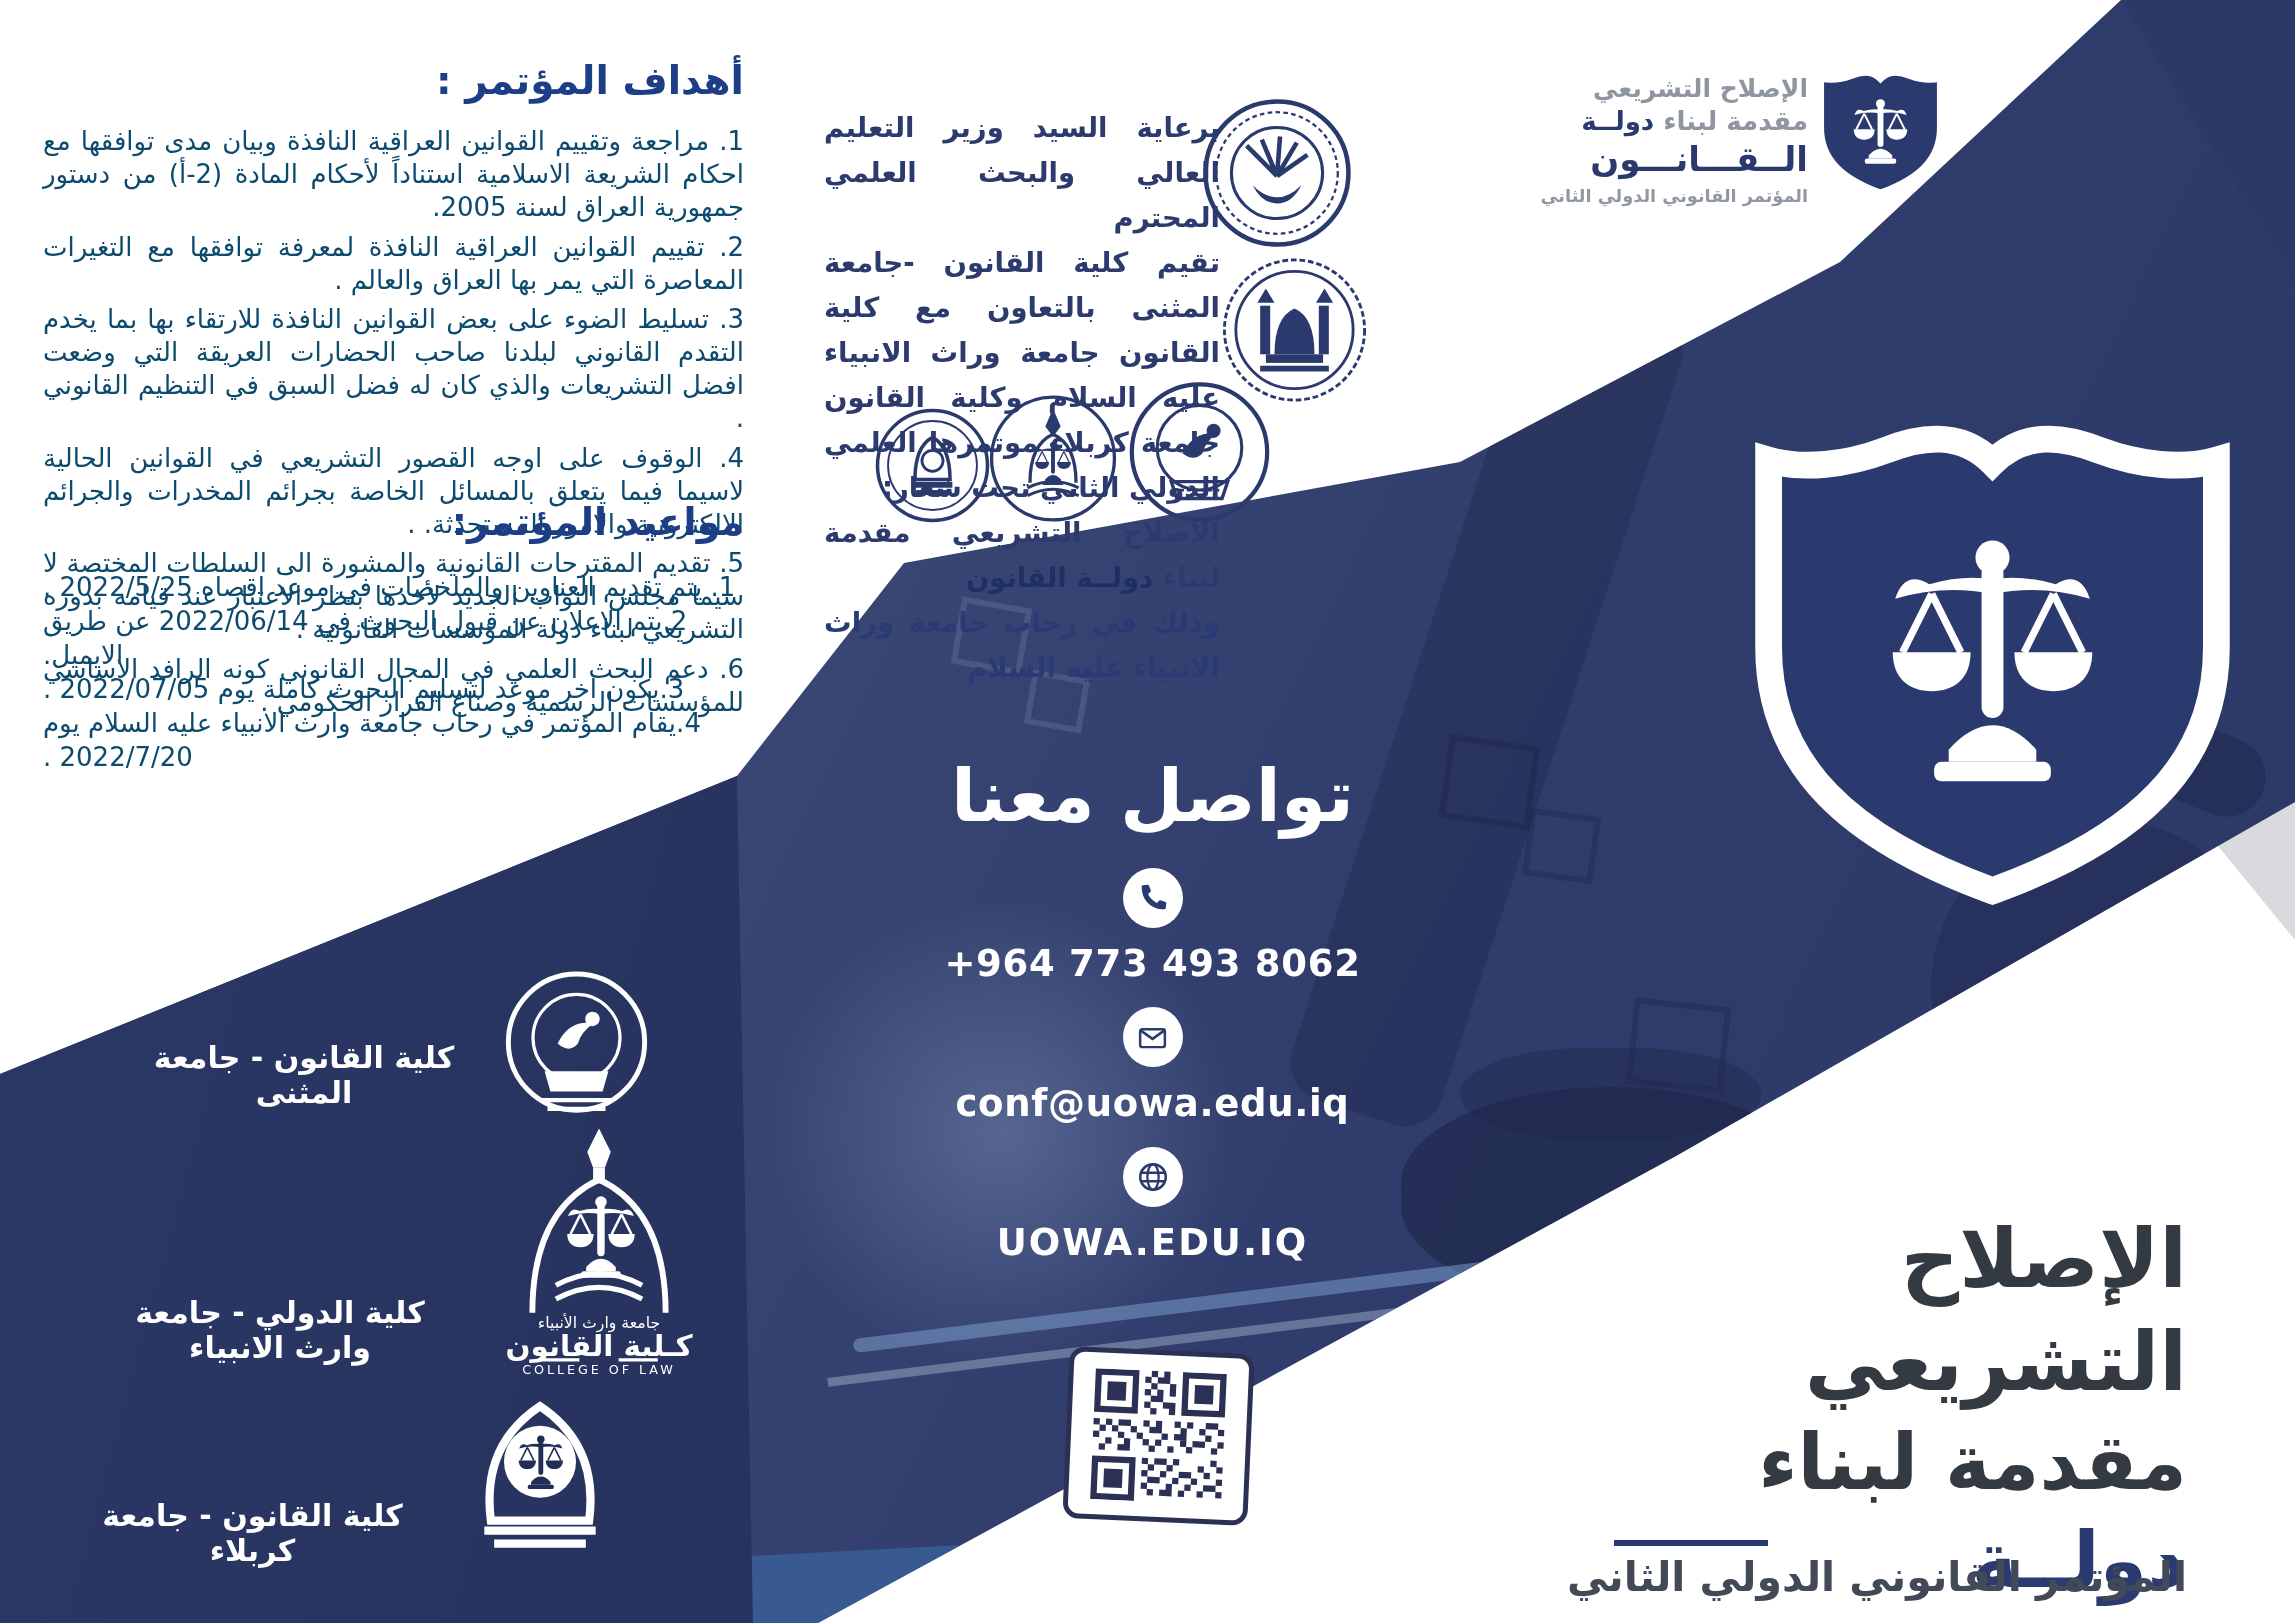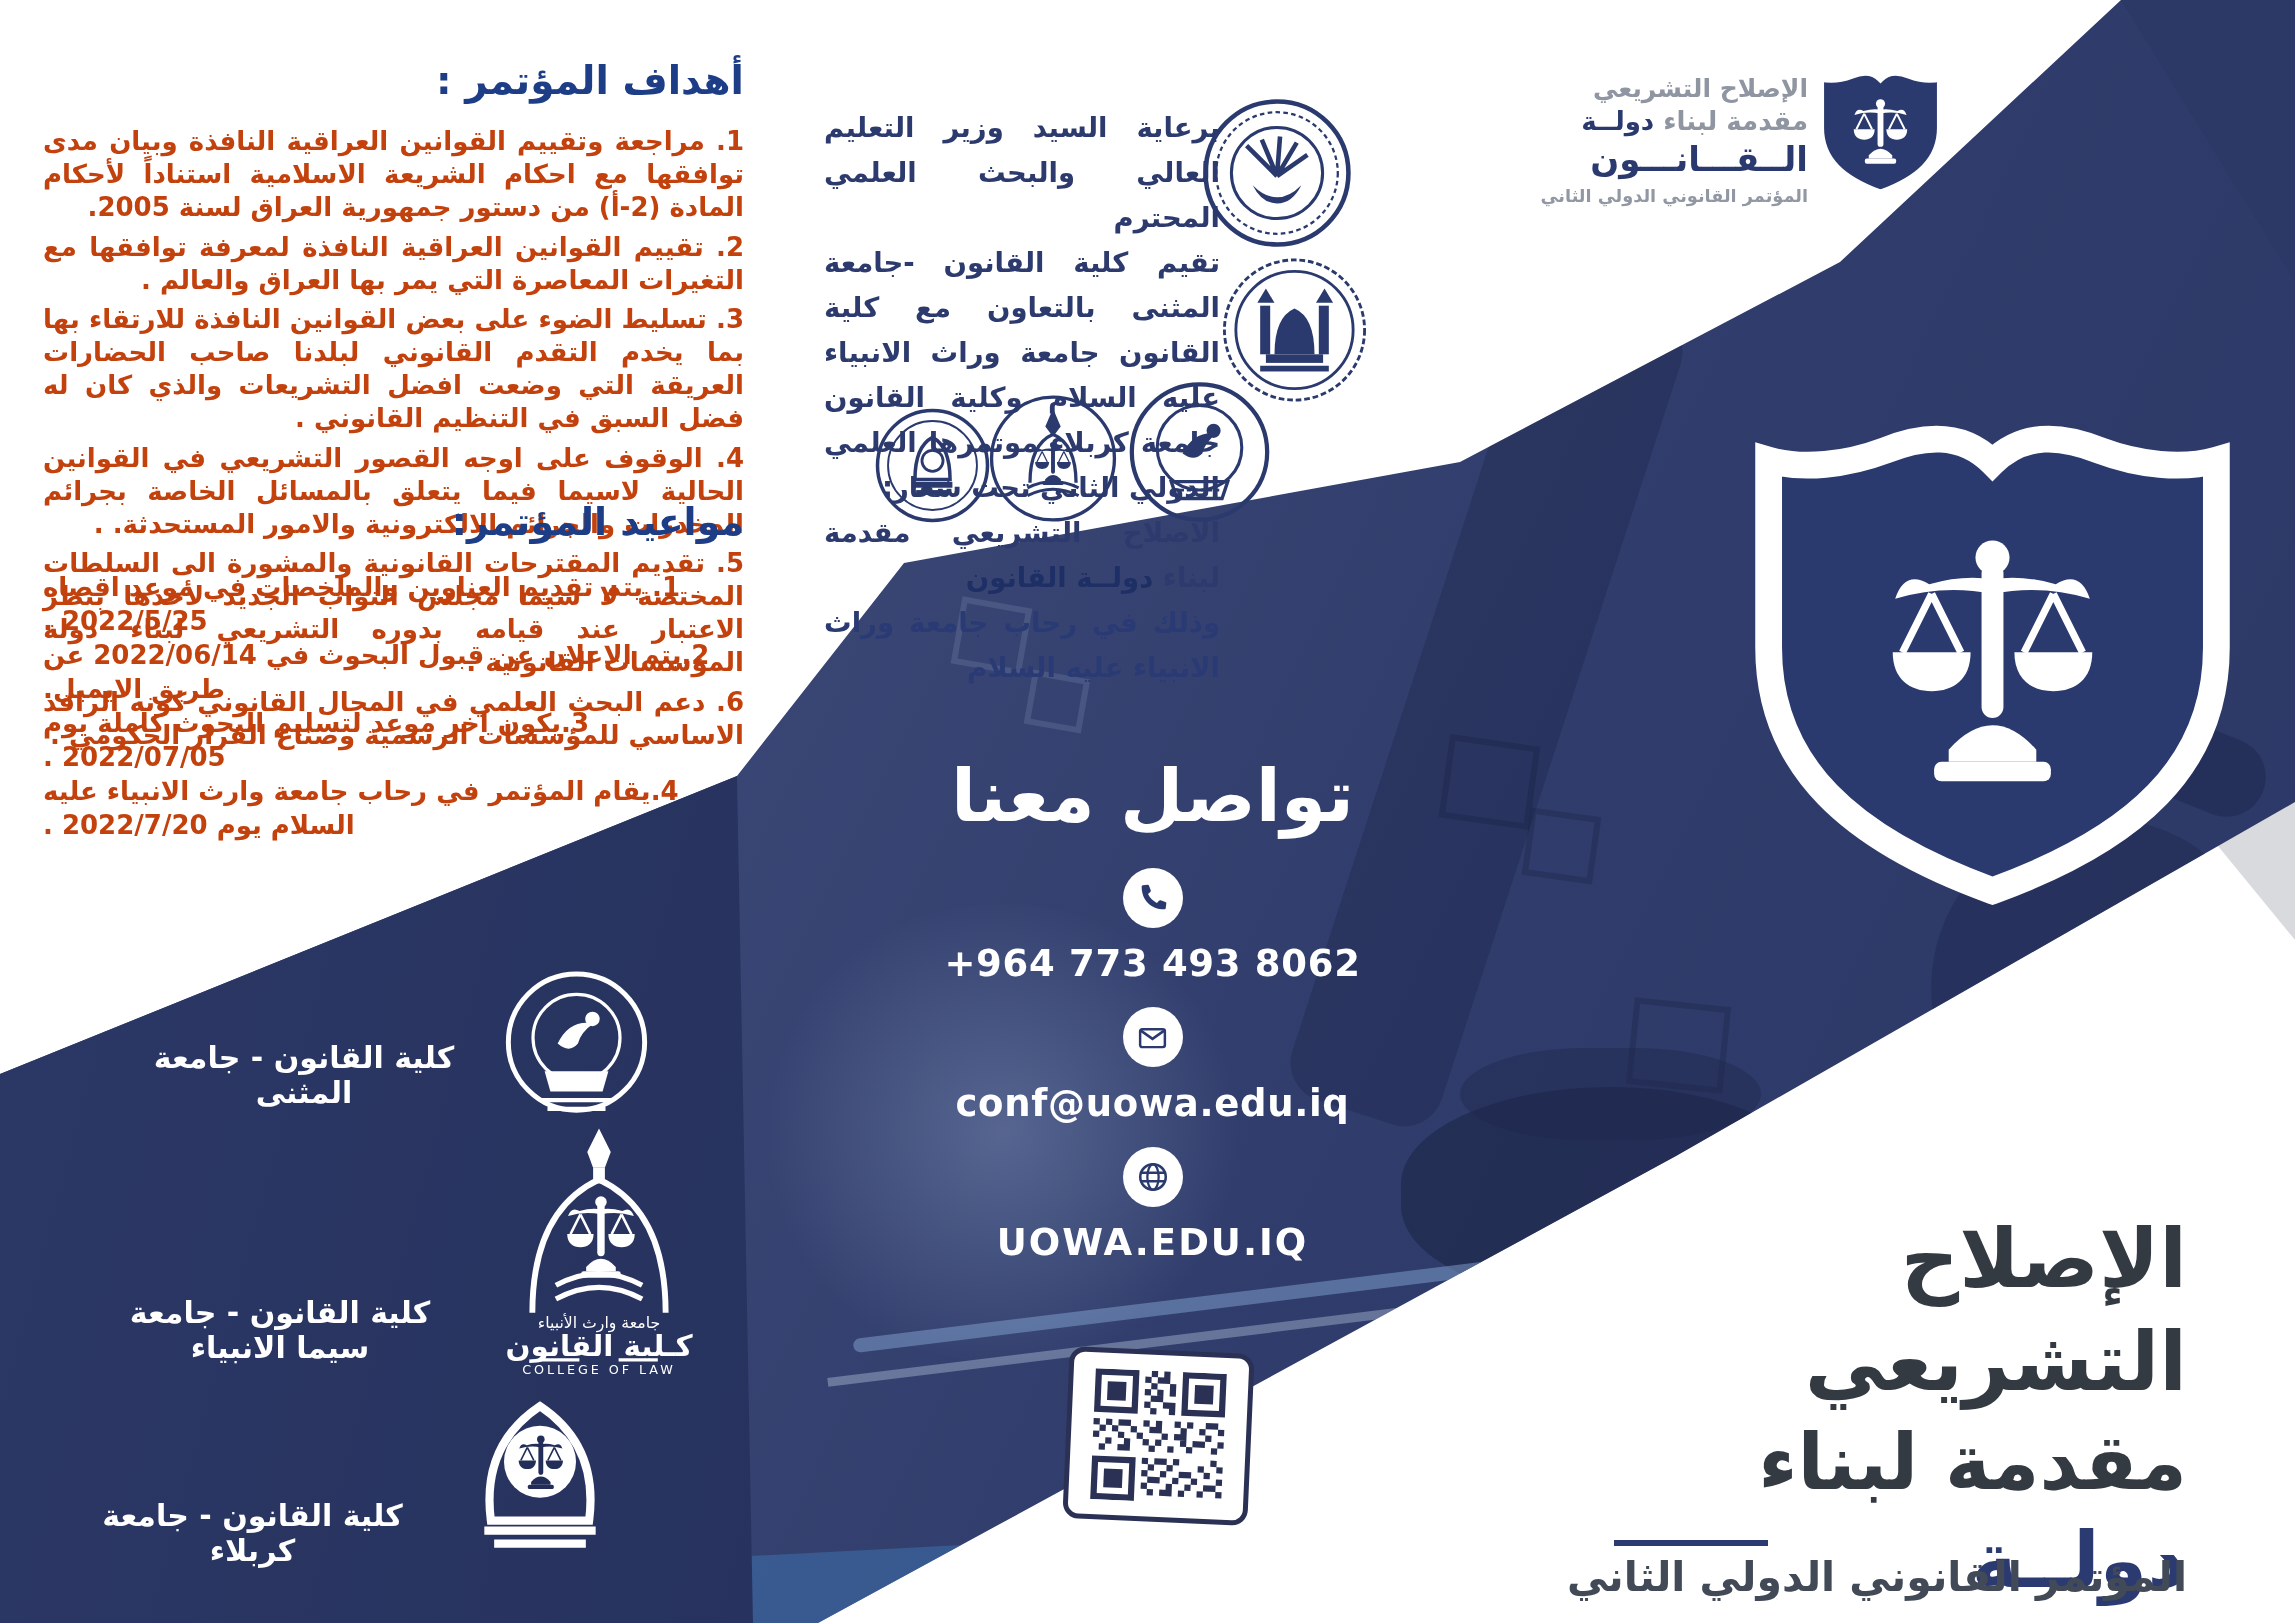--- a/index.html
+++ b/index.html
@@ -19,21 +19,21 @@
   .chain.l{border-color:rgba(190,205,235,.14);}
   .blob{border-radius:50%;}
   .tr-tri{left:0;top:0;width:2295px;height:1623px;background:#2c3866;
     clip-path:polygon(2121px 0,2295px 0,2295px 282px);}
   .panel-bl{left:0;top:0;width:2295px;height:1623px;
     background:linear-gradient(105deg,#2c3866 0%,#232e58 80%);
     clip-path:polygon(0 1074px,737px 776px,753px 1623px,0 1623px);}
   
   .rtl{direction:rtl;unicode-bidi:isolate;}
   .nav-head{font-weight:bold;color:#1d3e86;}
-  .body-txt{font-weight:700;color:#c2410c;}
+  .body-txt{font-weight:400;color:#0c4a6e;}
   
   .objectives{left:43px;top:58px;width:701px;text-align:right;}
   .objectives .nav-head{font-size:39px;margin:0 0 22px 0;}
   .objectives p{font-size:26px;line-height:33px;margin:0 0 6.5px 0;text-align:justify;}
   .dates{left:43px;top:500px;width:701px;text-align:right;}
   .dates .nav-head{font-size:38px;margin:0 0 26px 0;}
   .dates p{font-size:26px;line-height:34px;margin:0;text-align:left;}
   
   .sponsor{left:824px;top:105px;width:396px;text-align:justify;}
   .sponsor p{font-size:27.5px;line-height:45px;font-weight:600;color:#2c3a6d;margin:0;}
@@ -273,21 +273,21 @@
     <svg viewBox="0 0 100 106" width="145" height="157">
       <circle cx="50" cy="50" r="47" fill="none" stroke="currentColor" stroke-width="3.4"></circle>
       <circle cx="50" cy="47" r="30" fill="none" stroke="currentColor" stroke-width="2.2"></circle>
       <path d="M37 51 Q45 34 62 37 Q53 43 51 51 Q45 58 37 51 Z" fill="currentColor"></path>
       <circle cx="61" cy="34" r="5" fill="currentColor"></circle>
       <path d="M28 70 L72 70 L68 84 L32 84 Z" fill="currentColor"></path>
       <path d="M25 90 L75 90 M30 96 L70 96" stroke="currentColor" stroke-width="3"></path>
     </svg>
   </div>
 
-  <div class="abs p-label rtl" style="left:92px;top:1295px;width:376px;">كلية القانون - جامعة سيما الانبياء</div>
+  <div class="abs p-label rtl" style="left:92px;top:1295px;width:376px;">كلية الدولي - جامعة وارث الانبياء</div>
   <div class="abs" style="left:501px;top:1123px;width:196px;height:262px;color:#ffffff;">
     <svg viewBox="0 0 100 132" width="196" height="262">
       <path d="M50 2 L56 14 L53 22 L47 22 L44 14 Z" fill="currentColor"></path>
       <rect x="47" y="22" width="6" height="8" fill="currentColor"></rect>
       <path d="M16 96 Q16 44 50 28 Q84 44 84 96" fill="none" stroke="currentColor" stroke-width="3"></path>
       <g transform="translate(30,34) scale(0.42)" color="#ffffff">
           <use href="#scales"></use>
         </g>
       <path d="M28 82 Q50 70 72 82 M28 89 Q50 77 72 89" stroke="currentColor" stroke-width="2.6" fill="none"></path>
       <text x="50" y="104" text-anchor="middle" font-size="8" fill="currentColor">جامعة وارث الأنبياء</text>

